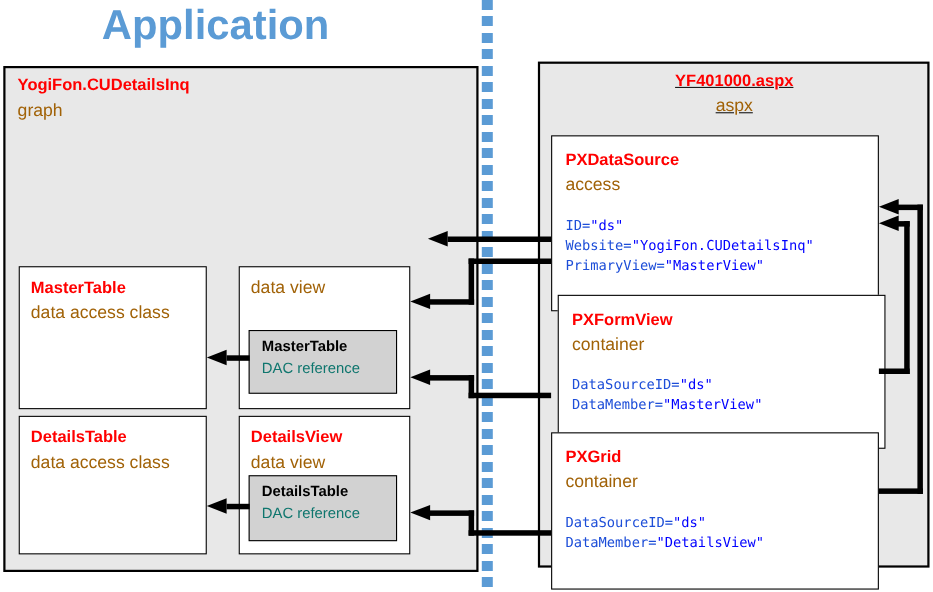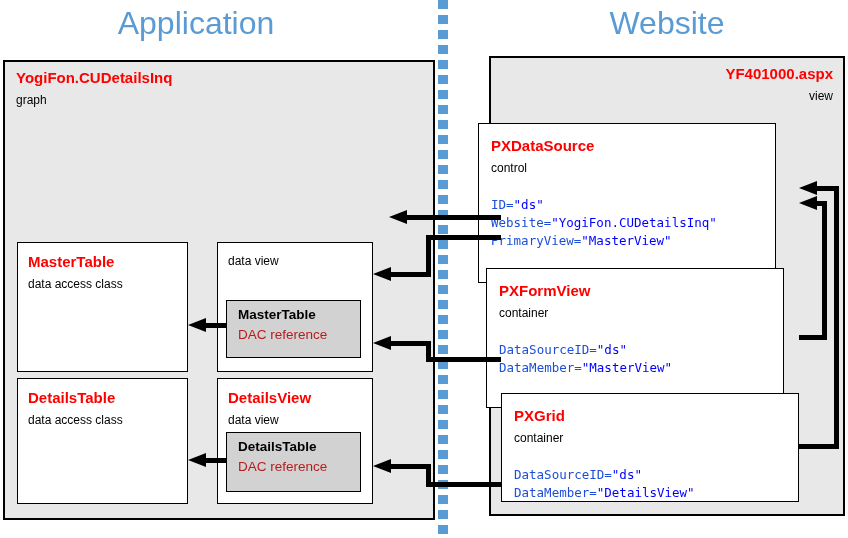--- a/index.html
+++ b/index.html
@@ -1,80 +1,79 @@
 <!DOCTYPE html>
 <html><head>
 <meta charset="utf-8">
 <style>
   html,body{margin:0;padding:0;background:#fff;}
   .canvas{
     position:relative;width:848px;height:538px;background:#ffffff;overflow:hidden;
     font-family:"Liberation Sans", sans-serif;color:#1a1a1a;
   }
   .heading{
-    position:absolute;top:5px;font-size:32px;line-height:36px;color:#5B9BD5;
-    text-align:center;font-weight:400;
+    position:absolute;top:5px;font-size:38px;line-height:36px;color:#5B9BD5;
+    text-align:center;font-weight:700;
   }
   .divider{
     position:absolute;top:0;left:438px;width:10px;height:538px;
     background:repeating-linear-gradient(to bottom,#5B9BD5 0 9px,transparent 9px 15px);
   }
   .bigbox{
     position:absolute;background:#E8E8E8;border:2px solid #000;box-sizing:border-box;
   }
   .bigbox .hdr{padding:4px 10px 0 11px;}
-  .bigbox.right .hdr{text-align:right;}
+  .bigbox.right .hdr{text-align:center;text-decoration:underline;}
   .t-red{font-size:15px;font-weight:bold;color:#FF0000;line-height:23px;white-space:nowrap;}
-  .t-sub{font-size:12px;color:#000000;line-height:23px;white-space:nowrap;}
+  .t-sub{font-size:16px;color:#a16207;line-height:23px;white-space:nowrap;}
   .wbox{
     position:absolute;background:#fff;border:1.5px solid #000;box-sizing:border-box;
     padding:7px 10px;
   }
   .pxbox{
     position:absolute;background:#fff;border:1.5px solid #000;box-sizing:border-box;
     padding:10px 12px;
   }
   .pxbox .gap{height:16px;}
   .dacbox{
     position:absolute;background:#D2D2D2;border:1.5px solid #000;box-sizing:border-box;
     padding:4px 11px;
   }
   .dac-t{font-size:13.5px;font-weight:bold;color:#000;line-height:20px;white-space:nowrap;}
-  .dac-s{font-size:13.5px;color:#b91c1c;line-height:19px;white-space:nowrap;}
+  .dac-s{font-size:13.5px;color:#0f766e;line-height:19px;white-space:nowrap;}
   .code{font-family:"DejaVu Sans Mono", monospace;font-size:12.5px;line-height:18px;white-space:nowrap;}
   .ck{color:#1d4ed8;}
   .cv{color:#0000FF;}
   .seg{position:absolute;background:#000;}
   .head-l{
     position:absolute;width:0;height:0;
     border-top:7px solid transparent;border-bottom:7px solid transparent;
     border-right:18px solid #000;
   }
 </style>
 </head>
 <body>
 
 <div class="canvas">
 
   <div class="heading" style="left:3px;width:386px;">Application</div>
-  <div class="heading" style="left:489px;width:356px;">Website</div>
 
   <div class="divider"></div>
 
   <div class="bigbox" style="left:3px;top:60px;width:432px;height:460px;">
     <div class="hdr">
       <div class="t-red">YogiFon.CUDetailsInq</div>
       <div class="t-sub">graph</div>
     </div>
   </div>
 
   <div class="bigbox right" style="left:489px;top:56px;width:356px;height:460px;">
     <div class="hdr">
       <div class="t-red">YF401000.aspx</div>
-      <div class="t-sub">view</div>
+      <div class="t-sub">aspx</div>
     </div>
   </div>
 
   <div class="wbox" style="left:17px;top:242px;width:171px;height:130px;">
     <div class="t-red">MasterTable</div>
     <div class="t-sub">data access class</div>
   </div>
 
   <div class="wbox" style="left:217px;top:242px;width:156px;height:130px;">
     <div class="t-sub">data view</div>
@@ -91,38 +90,38 @@
 
   <div class="wbox" style="left:217px;top:378px;width:156px;height:126px;">
     <div class="t-red">DetailsView</div>
     <div class="t-sub">data view</div>
   </div>
   <div class="dacbox" style="left:226px;top:432px;width:135px;height:60px;">
     <div class="dac-t">DetailsTable</div>
     <div class="dac-s">DAC reference</div>
   </div>
 
-  <div class="pxbox" style="left:478px;top:123px;width:298px;height:160px;">
+  <div class="pxbox" style="left:501px;top:123px;width:298px;height:160px;">
     <div class="t-red">PXDataSource</div>
-    <div class="t-sub">control</div>
+    <div class="t-sub">access</div>
     <div class="gap"></div>
     <div class="code"><span class="ck">ID=</span><span class="cv">"ds"</span></div>
     <div class="code"><span class="ck">Website=</span><span class="cv">"YogiFon.CUDetailsInq"</span></div>
     <div class="code"><span class="ck">PrimaryView=</span><span class="cv">"MasterView"</span></div>
   </div>
 
-  <div class="pxbox" style="left:486px;top:268px;width:298px;height:140px;">
+  <div class="pxbox" style="left:507px;top:268px;width:298px;height:140px;">
     <div class="t-red">PXFormView</div>
     <div class="t-sub">container</div>
     <div class="gap"></div>
     <div class="code"><span class="ck">DataSourceID=</span><span class="cv">"ds"</span></div>
     <div class="code"><span class="ck">DataMember=</span><span class="cv">"MasterView"</span></div>
   </div>
 
-  <div class="pxbox" style="left:501px;top:393px;width:298px;height:109px;">
+  <div class="pxbox" style="left:501px;top:393px;width:298px;height:143px;">
     <div class="t-red">PXGrid</div>
     <div class="t-sub">container</div>
     <div class="gap"></div>
     <div class="code"><span class="ck">DataSourceID=</span><span class="cv">"ds"</span></div>
     <div class="code"><span class="ck">DataMember=</span><span class="cv">"DetailsView"</span></div>
   </div>
 
   <div>
     <div class="seg" style="left:407px;top:215px;width:94px;height:5px;"></div>
     <div class="head-l" style="left:389px;top:210px;"></div>

